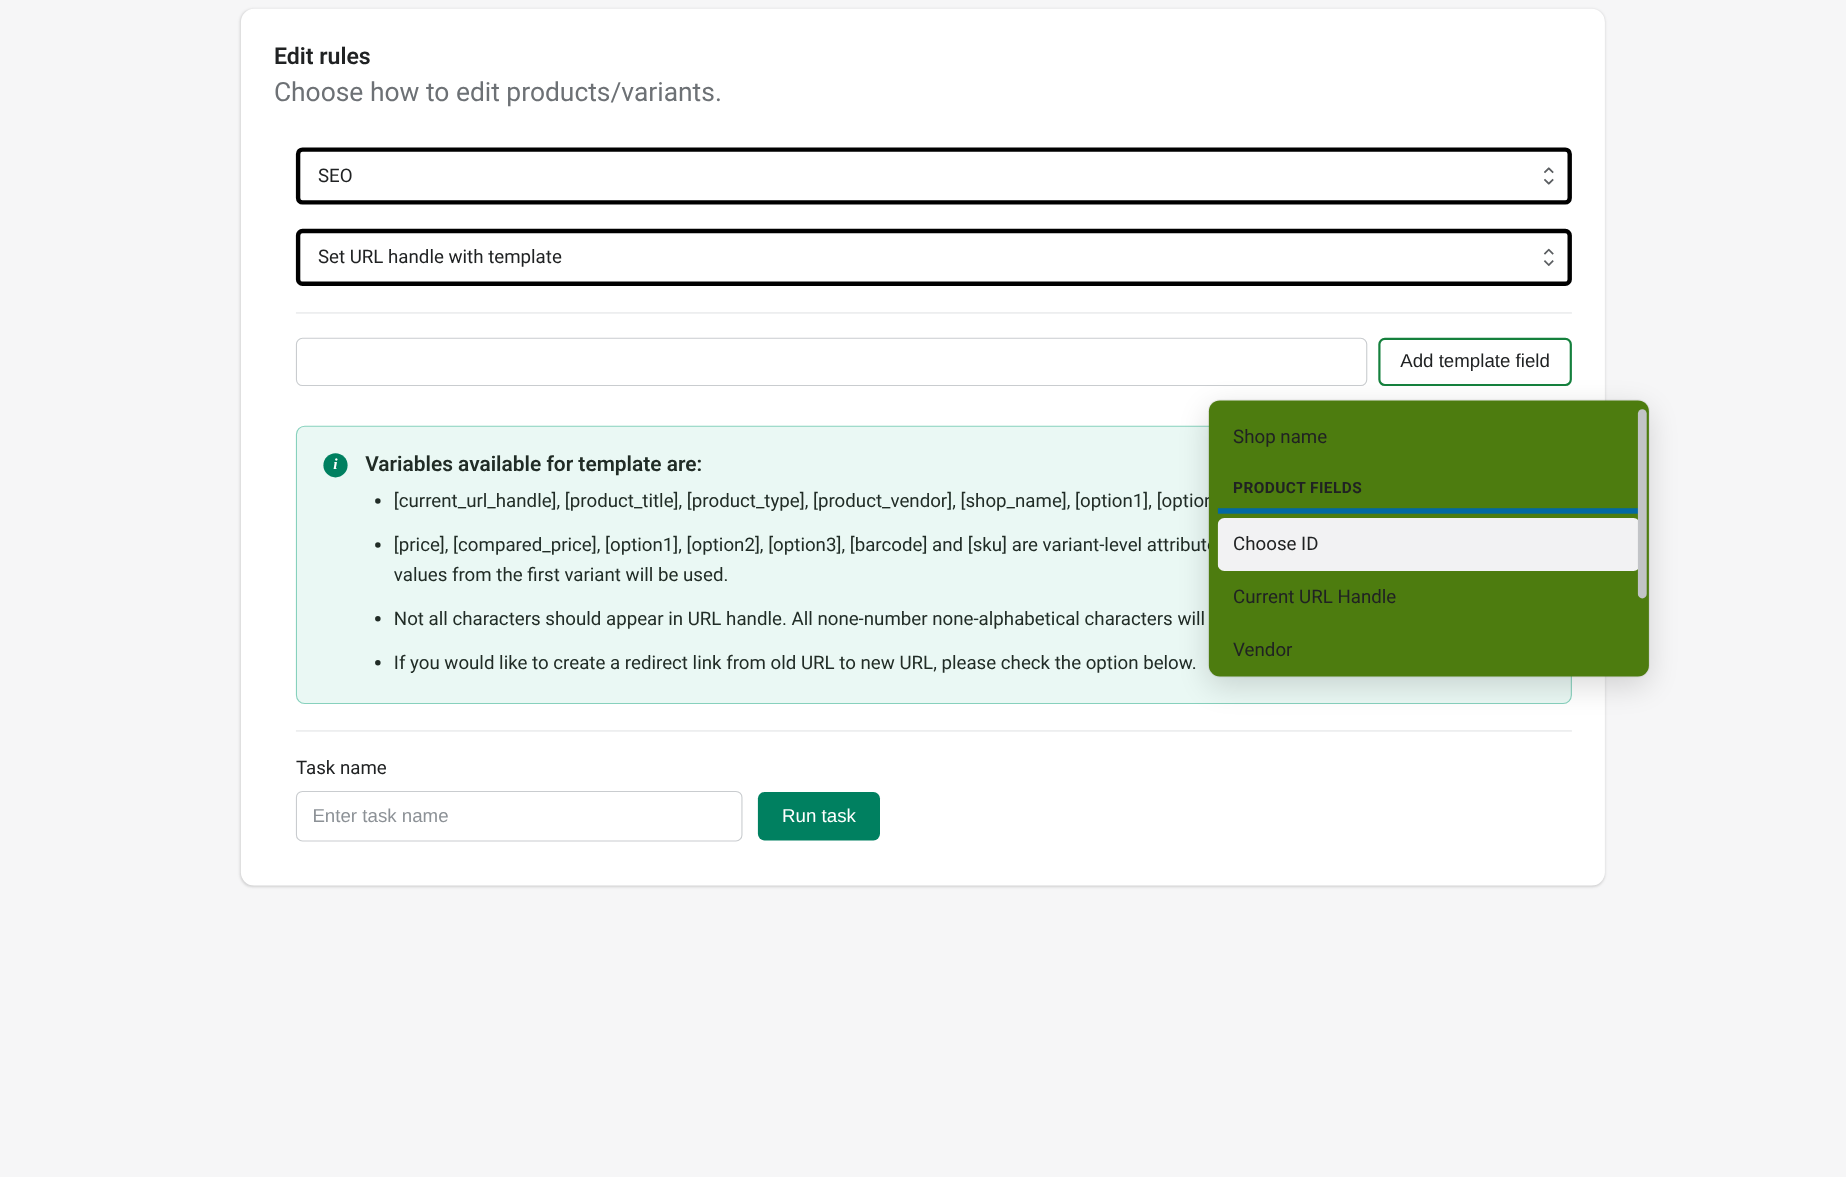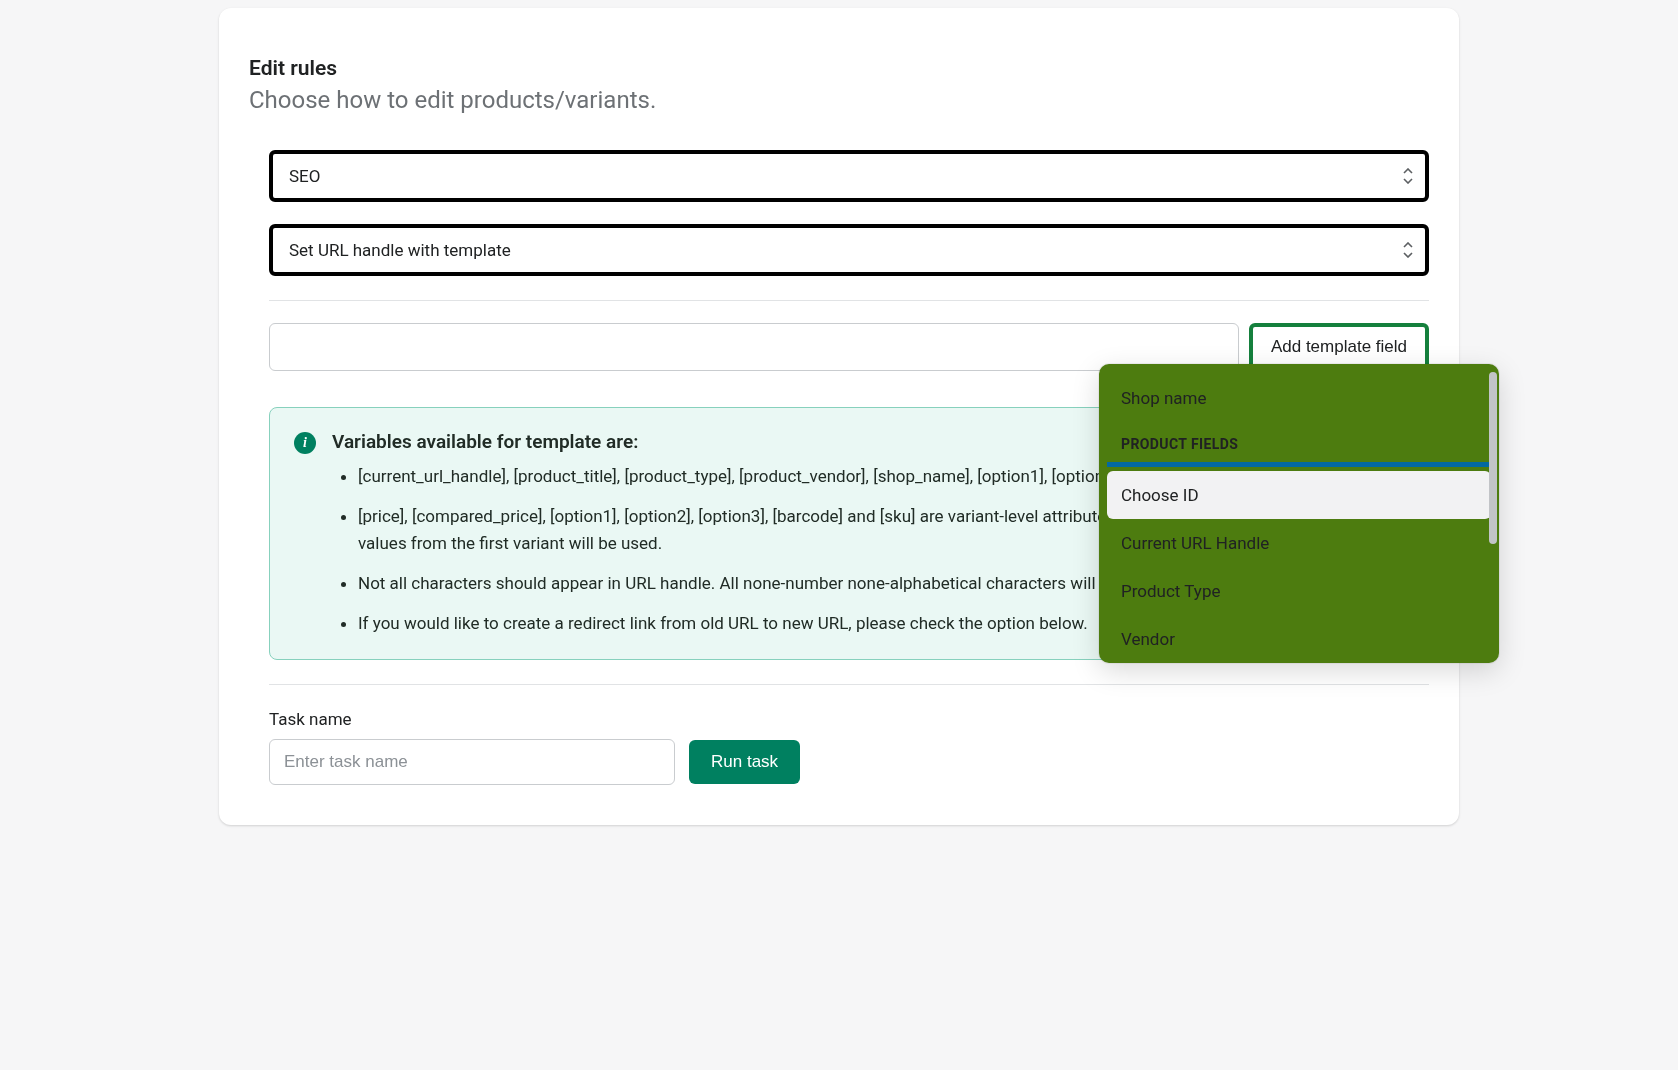--- a/index.html
+++ b/index.html
@@ -16,21 +16,20 @@
     box-shadow: 0 1px 2px rgba(0,0,0,0.06), 0 1px 3px rgba(0,0,0,0.1);
     max-width: 1240px;
     margin: 0 auto;
     padding: 32px 30px 40px 30px;
     position: relative;
   }
   .card-title {
     font-size: 21px;
     font-weight: 600;
     margin-bottom: 6px;
-    margin-top: 16px;
   }
   .card-subtitle {
     color: #6d7175;
     font-size: 24px;
     margin-bottom: 36px;
   }
   .select-row {
     position: relative;
     margin-bottom: 22px;
     margin-left: 20px;
@@ -68,21 +67,21 @@
     margin-bottom: 36px;
   }
   .template-input {
     flex: 1;
     border: 1px solid #c9cccf;
     border-radius: 6px;
     padding: 12px 14px;
     font-size: 16px;
   }
   .btn-outline {
-    border: 4px solid #15803d;
+    border: 2px solid #15803d;
     background: #fff;
     border-radius: 6px;
     padding: 10px 18px;
     font-size: 17px;
     cursor: pointer;
     color: #202223;
     white-space: nowrap;
   }
   .info-panel {
     background: #eaf8f4;
@@ -257,18 +256,17 @@
     <input class="task-input" type="text" placeholder="Enter task name" style="">
     <button class="btn-primary">Run task</button>
   </div>
 
   <div class="dropdown">
     <div class="dropdown-inner">
       <div class="dd-item">Shop name</div>
       <div class="dd-header">PRODUCT FIELDS</div>
       <div class="dd-item highlight">Choose ID</div>
       <div class="dd-item">Current URL Handle</div>
-      <div class="dd-item">Product Type</div>
       <div class="dd-item">Vendor</div>
     </div>
     <div class="dd-scrollbar"></div>
   </div>
 </div>
 
 </body></html>

